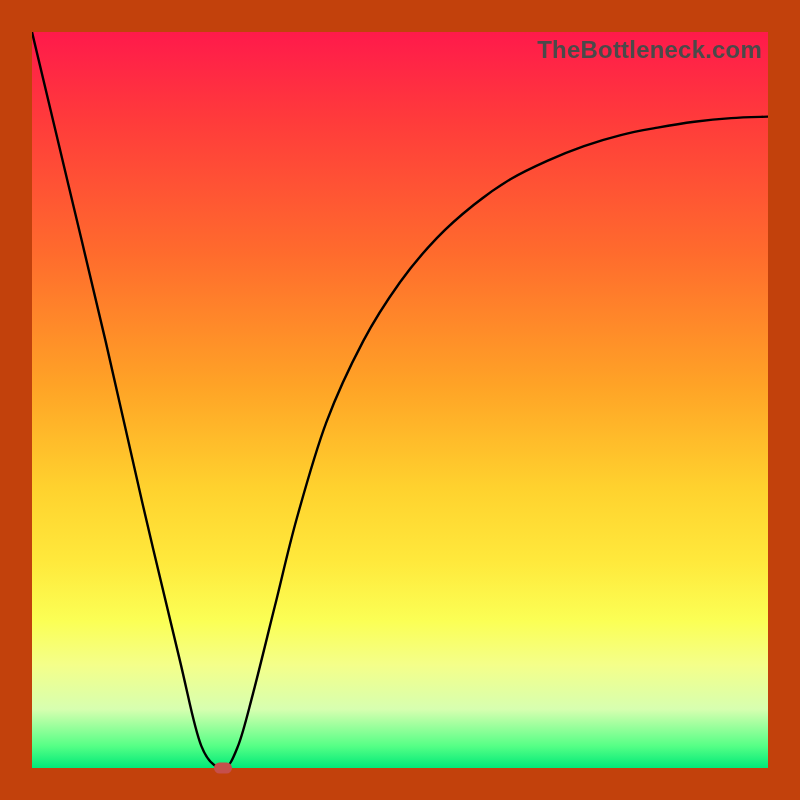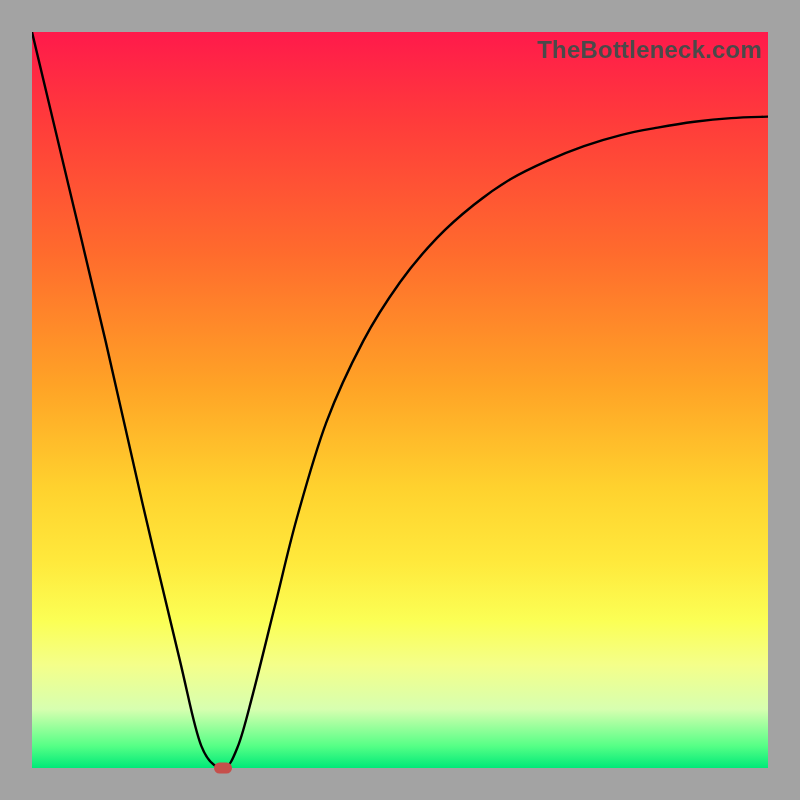--- a/index.html
+++ b/index.html
@@ -8,21 +8,21 @@
     width: 800px;
     height: 800px;
     overflow: hidden;
     background: #000;
     font-family: Arial, Helvetica, sans-serif;
   }
   .frame {
     position: relative;
     width: 800px;
     height: 800px;
-    background: #a3a3a3;
+    background: #c2410c;
   }
   .plot {
     position: absolute;
     left: 32px;
     top: 32px;
     width: 736px;
     height: 736px;
     background: linear-gradient(
       to bottom,
       #ff1a4b 0%,

